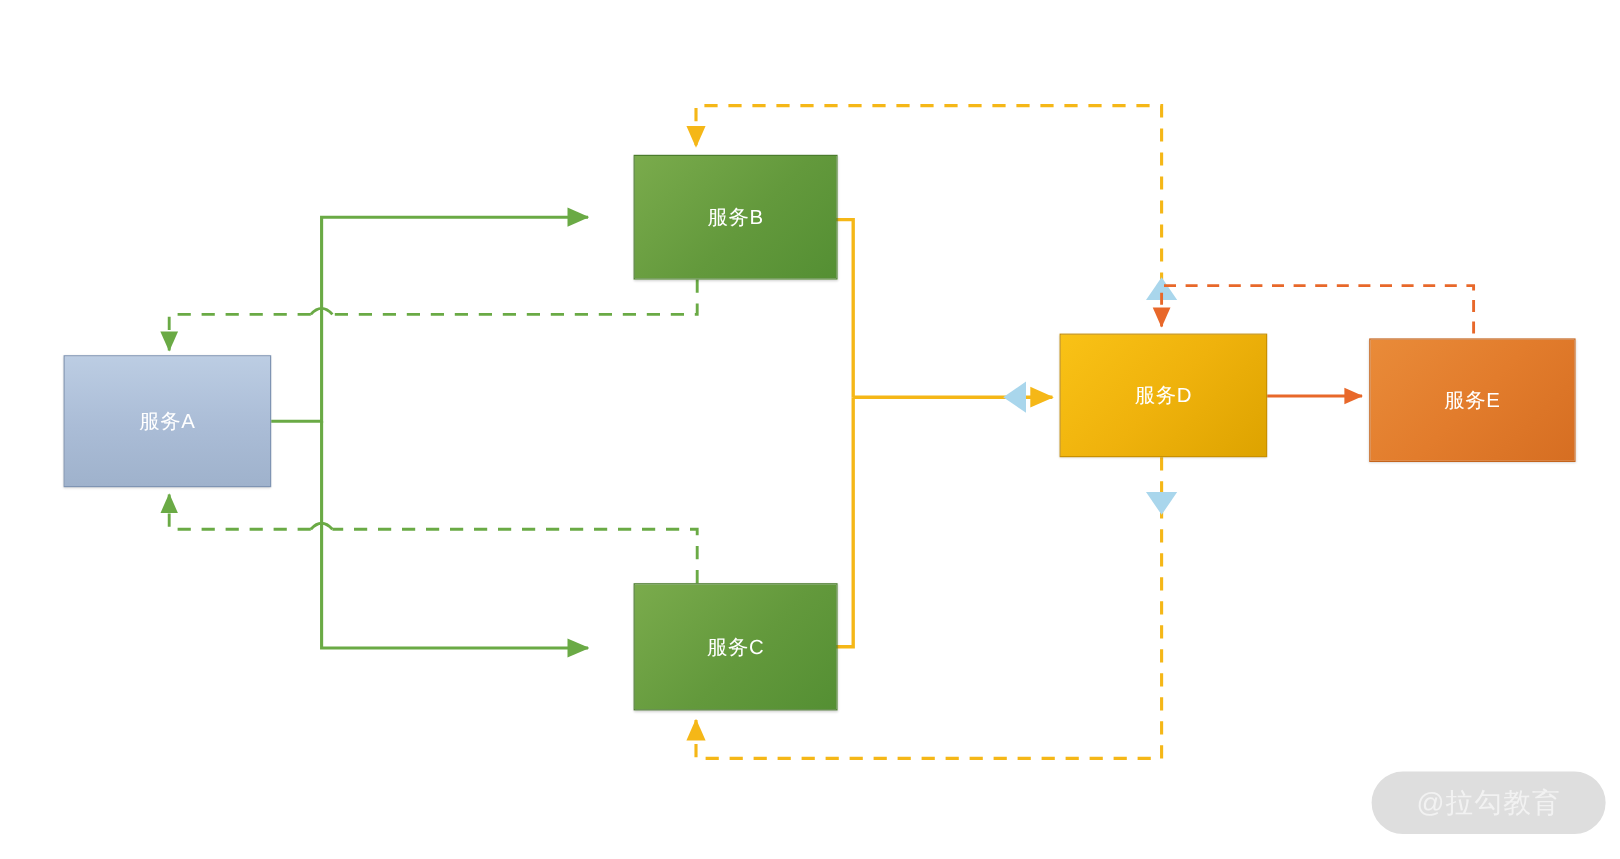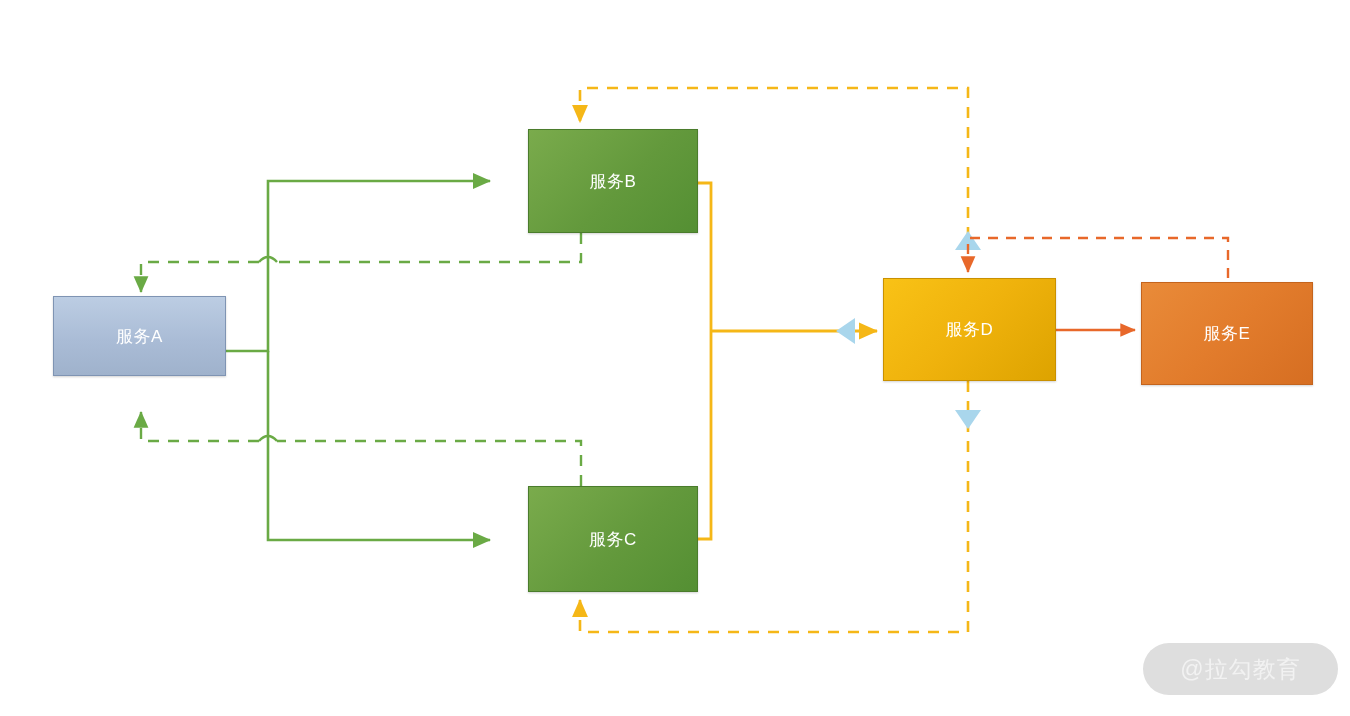--- a/index.html
+++ b/index.html
@@ -140,21 +140,21 @@
 
     <g>
       <path d="M1056,330 L1135,330" fill="none" stroke="#e8682a" stroke-width="2.4" marker-end="url(#arrowOrangeSolid)"></path>
     </g>
 
     <g>
       <path d="M1228,278 L1228,238 L968,238 L968,272" fill="none" stroke="#e8682a" stroke-width="2.4" stroke-dasharray="10 8" marker-end="url(#arrowOrange)"></path>
     </g>
   </svg>
 
-  <div class="node node-a" style="left:53px; top:296px; width:173px; height:80px;">
+  <div class="node node-a" style="left:53px; top:296px; width:173px; height:110px;">
     <span>服务A</span>
   </div>
 
   <div class="node node-green" style="left:496px; top:129px; width:170px; height:104px;">
     <span>服务B</span>
   </div>
 
   <div class="node node-yellow" style="left:883px; top:278px; width:173px; height:103px;">
     <span>服务D</span>
   </div>

